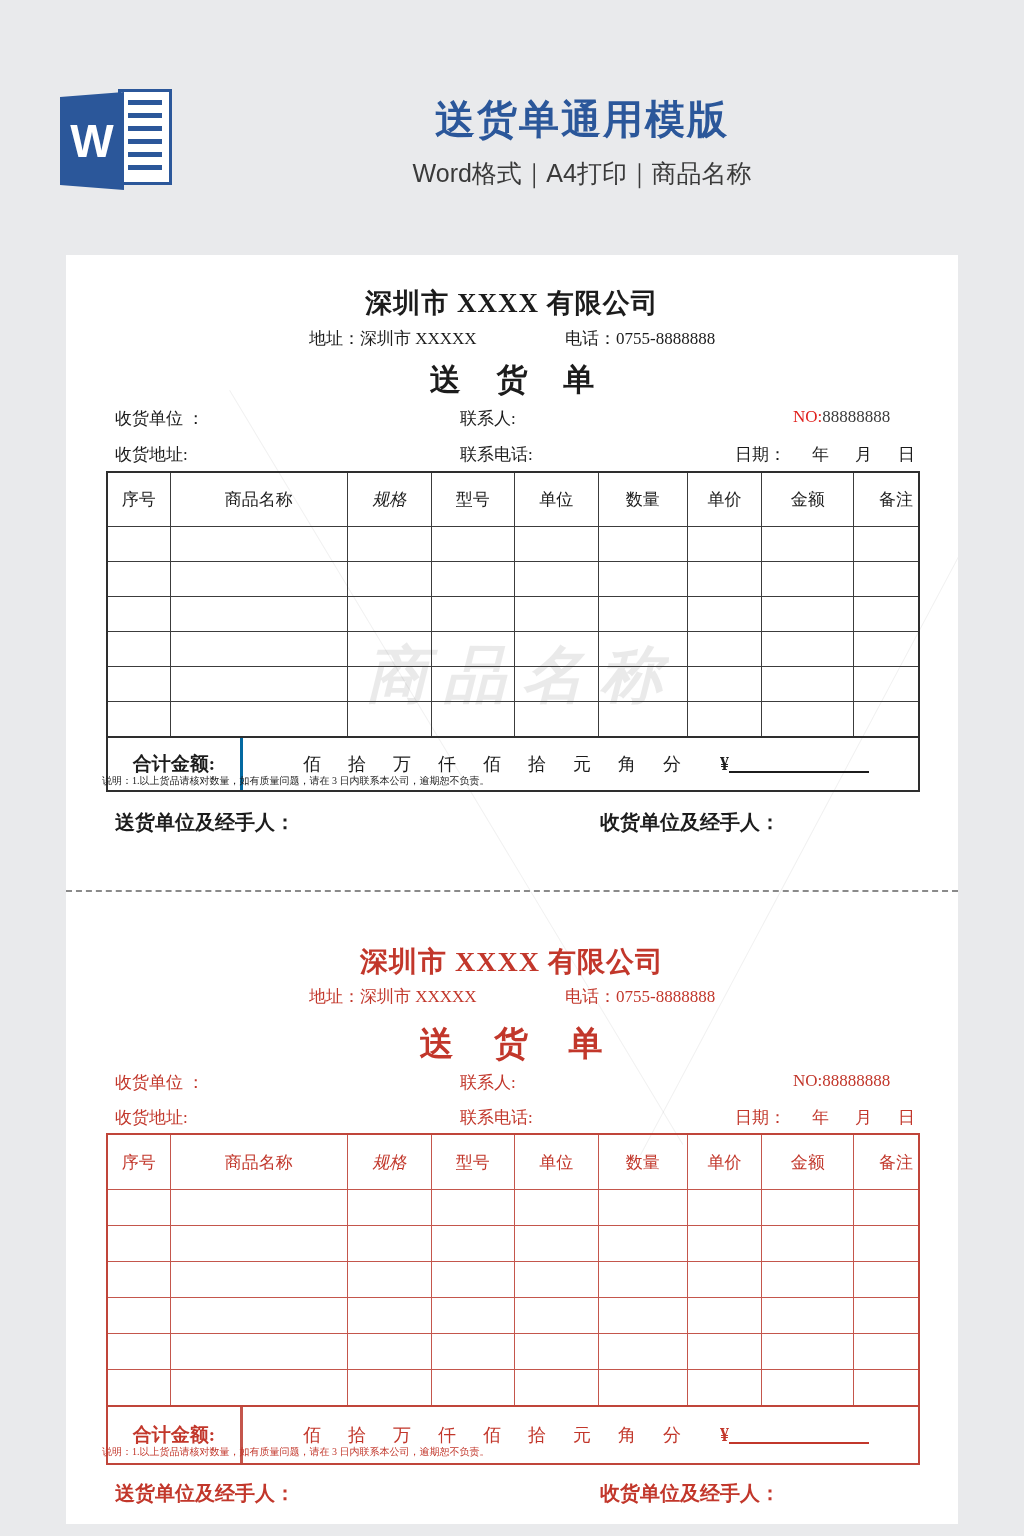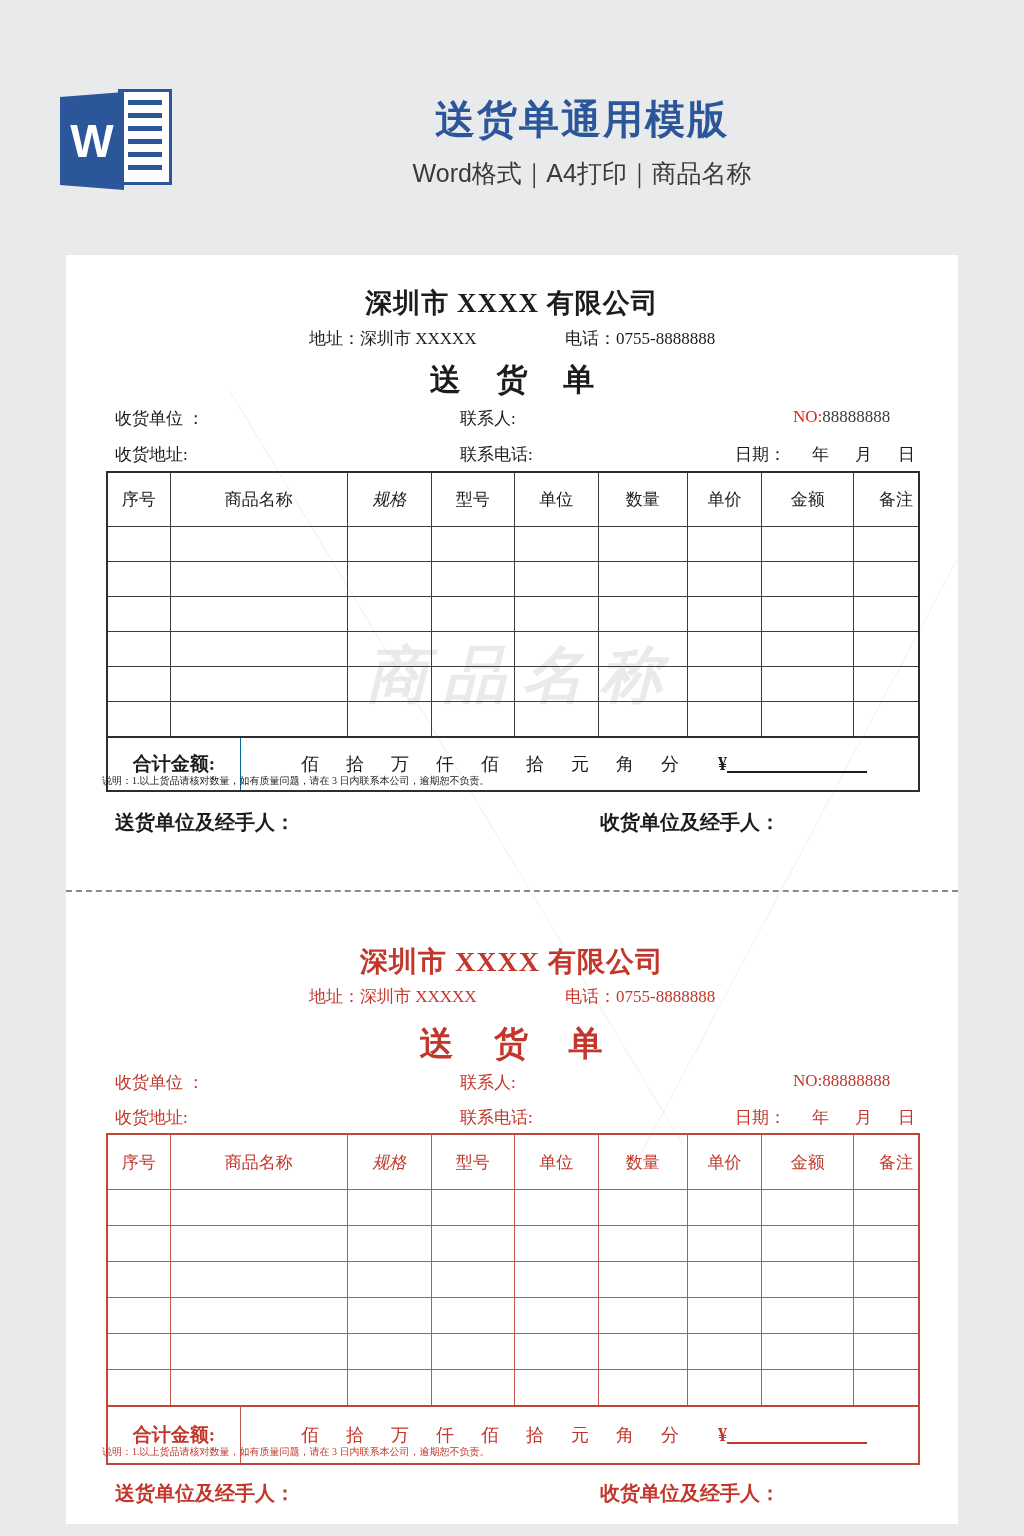--- a/index.html
+++ b/index.html
@@ -72,21 +72,21 @@
   .form-red   table.grid{border:2px solid #c0453a;}
   table.grid th{font-size:17px;font-weight:normal;height:43px;padding:5px;}
   .form-red table.grid th{height:44px;}
   .form-black table.grid td{height:32px;}
   .form-red   table.grid td{height:33px;}
   .c0{width:7.3%;} .c1{width:23.2%;} .c2{width:10.2%;font-style:italic;} .c3{width:10.2%;} .c4{width:10.2%;}
   .c5{width:11.0%;} .c6{width:8.9%;} .c7{width:11.4%;} .c8{width:7.6%;text-align:right;}
 
   .total-row{display:flex;width:810px;height:52px;border:2px solid #2e2e2e;border-top:none;}
   .form-red .total-row{height:56px;border-color:#c0453a;}
-  .total-label{width:132px;border-right:1px solid #0369a1;display:flex;align-items:center;justify-content:center;
+  .total-label{width:132px;border-right:3px solid #0369a1;display:flex;align-items:center;justify-content:center;
     font-size:19px;font-weight:bold;text-align:center;}
   .form-red .total-label{border-right-color:#c4564c;}
   .total-units{flex:1;display:flex;align-items:center;font-size:18px;padding-left:60px;}
   .total-units .au{margin-right:27px;}
   .yen{margin-left:12px;font-weight:bold;}
   .blank-line{display:inline-block;width:140px;border-bottom:2px solid currentColor;height:16px;}
 
   .note-line{position:absolute;left:36px;font-size:10px;white-space:nowrap;}
   .form-black .note-line{top:489px;}
   .form-red   .note-line{top:502px;}

